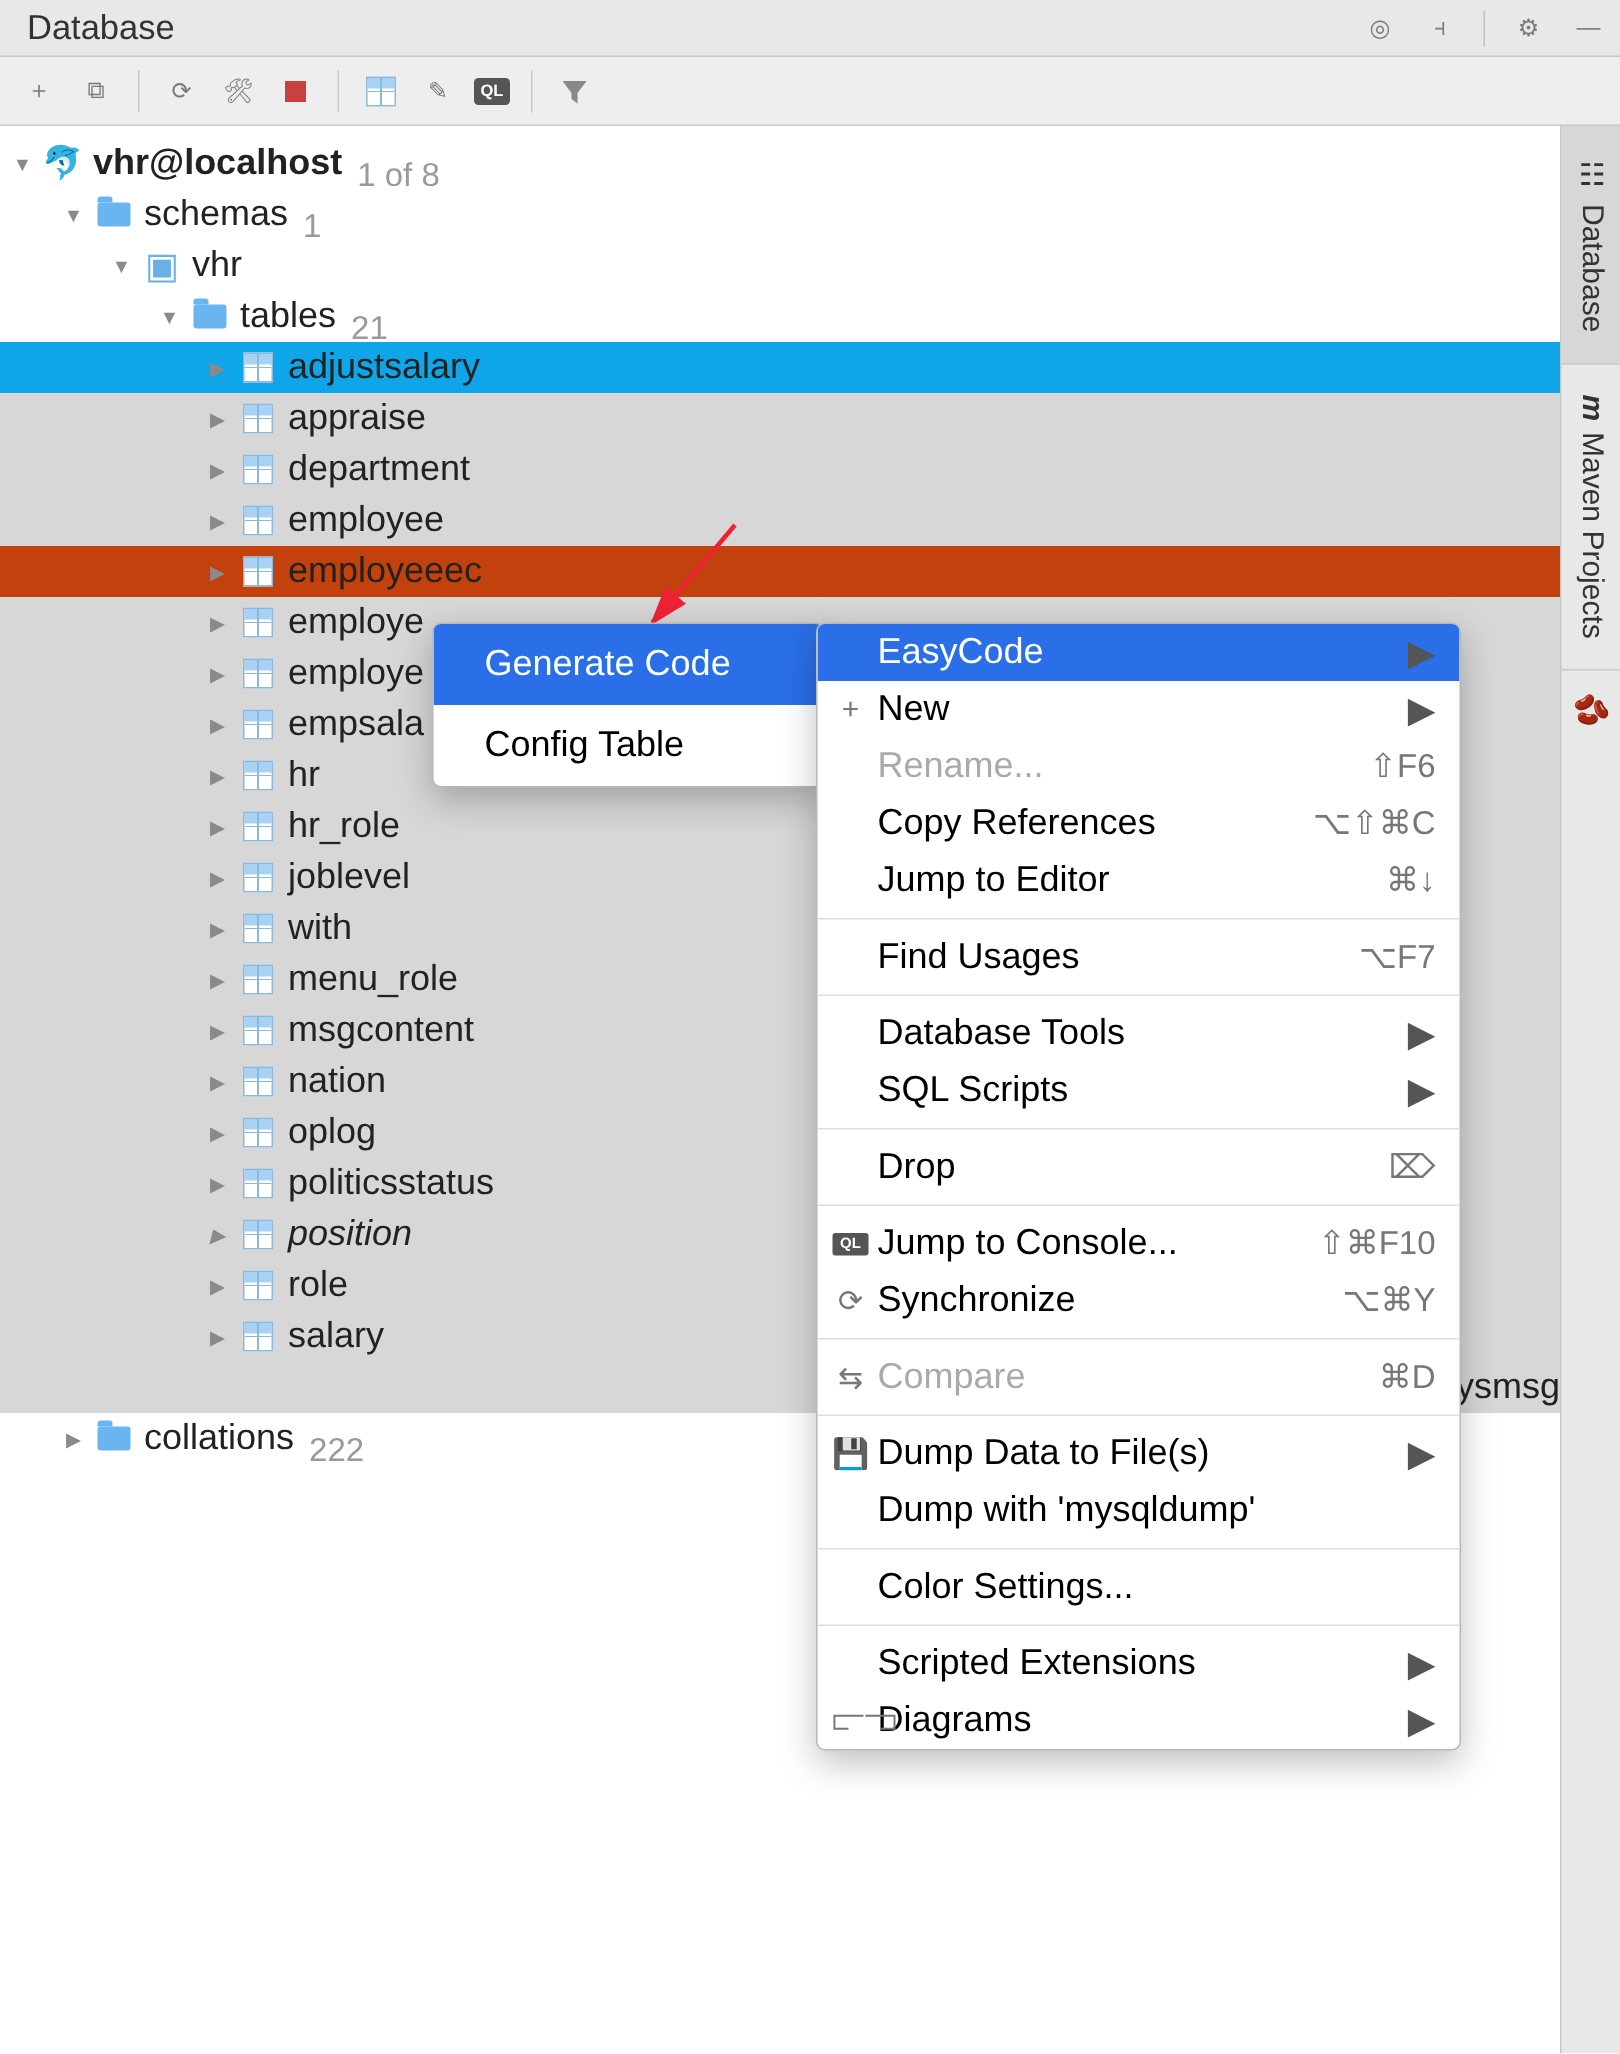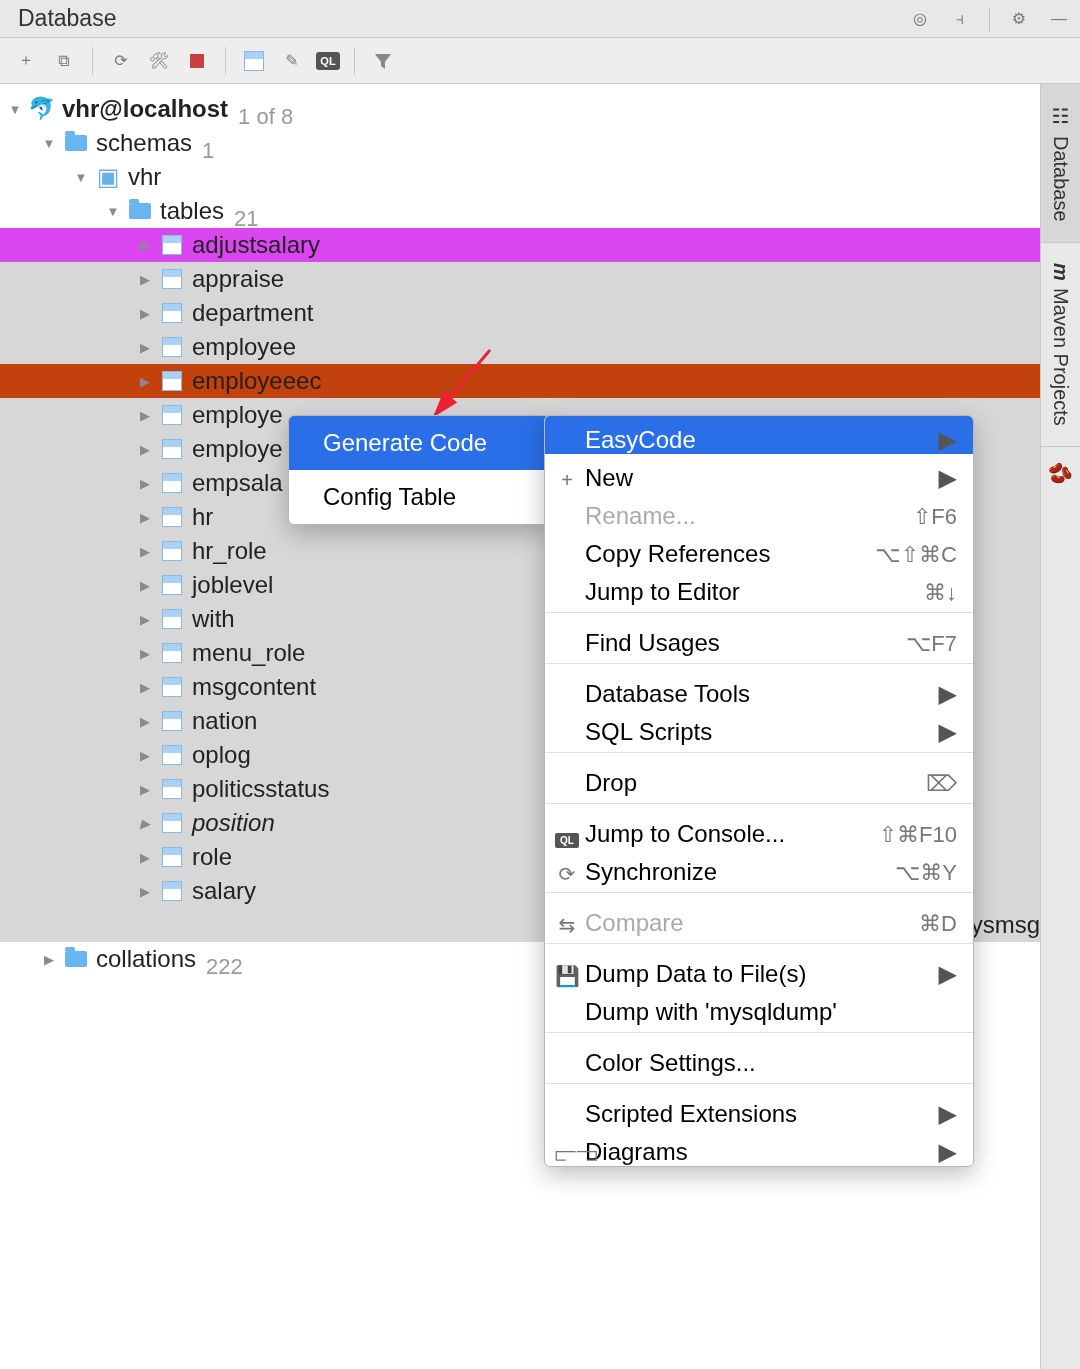--- a/index.html
+++ b/index.html
@@ -53,21 +53,21 @@
   position: absolute; left: 288px; top: 415px; width: 262px;
   background: #fff; border: 1px solid #b8b8b8; box-shadow: 0 8px 24px rgba(0,0,0,.25); border-radius: 6px; overflow:hidden;
 }
 .submenu .mi { height: 54px; display: flex; align-items: center; padding: 0 34px; font-size: 24px; }
 .submenu .mi.sel { background: #2a6fe8; color: #fff; }
 
 .ctx {
   position: absolute; left: 544px; top: 415px; width: 430px;
   background: #fff; border: 1px solid #b8b8b8; box-shadow: 0 8px 24px rgba(0,0,0,.25); border-radius: 6px; overflow:hidden;
 }
-.ctx .mi { height: 38px; display: flex; align-items: flex-end; padding: 0 16px 0 40px; font-size: 24px; position: relative; }
+.ctx .mi { height: 38px; display: flex; align-items: center; padding: 0 16px 0 40px; font-size: 24px; position: relative; }
 .ctx .mi.sel { background: #2a6fe8; color: #fff; }
 .ctx .mi .lead { position: absolute; left: 10px; width: 24px; text-align: center; color: #777; font-size: 20px; }
 .ctx .mi .short { margin-left: auto; color: #777; font-size: 22px; }
 .ctx .mi .more { margin-left: auto; color: #555; }
 .ctx .mi.dis { color: #aaa; }
 .ctx .sep { height: 1px; background: #ddd; margin: 6px 0; }
 
 .arrow-annot { position: absolute; left: 410px; top: 340px; pointer-events: none; }
 </style>
 </head>
@@ -135,21 +135,21 @@
     <div class="row" style="padding-left:106px">
       <span class="arrow down"></span>
       <span class="icon">
           <span class="folder"></span>
         </span>
       <span>tables</span>
       <span class="count">21</span>
     </div>
 
     <div id="tables-container">
-        <div class="row sel" style="padding-left: 138px; background: #d946ef;">
+        <div class="row sel" style="padding-left: 138px; background: #0ea5e9;">
           <span class="arrow right"></span>
           <span class="icon">
             <span class="table-ic"></span>
           </span>
           <span>adjustsalary</span>
         </div>
         <div class="row sel" style="padding-left: 138px; background: rgb(215, 215, 215);">
           <span class="arrow right"></span>
           <span class="icon">
             <span class="table-ic"></span>

